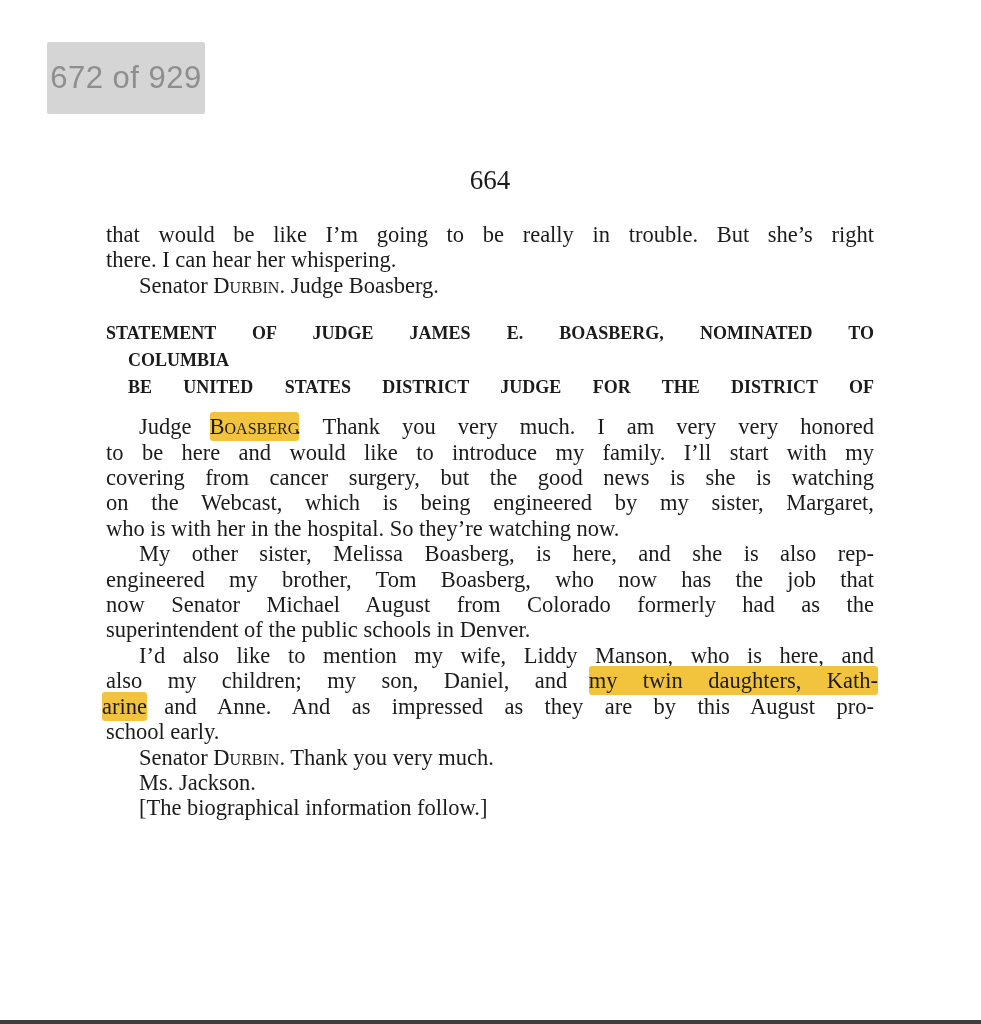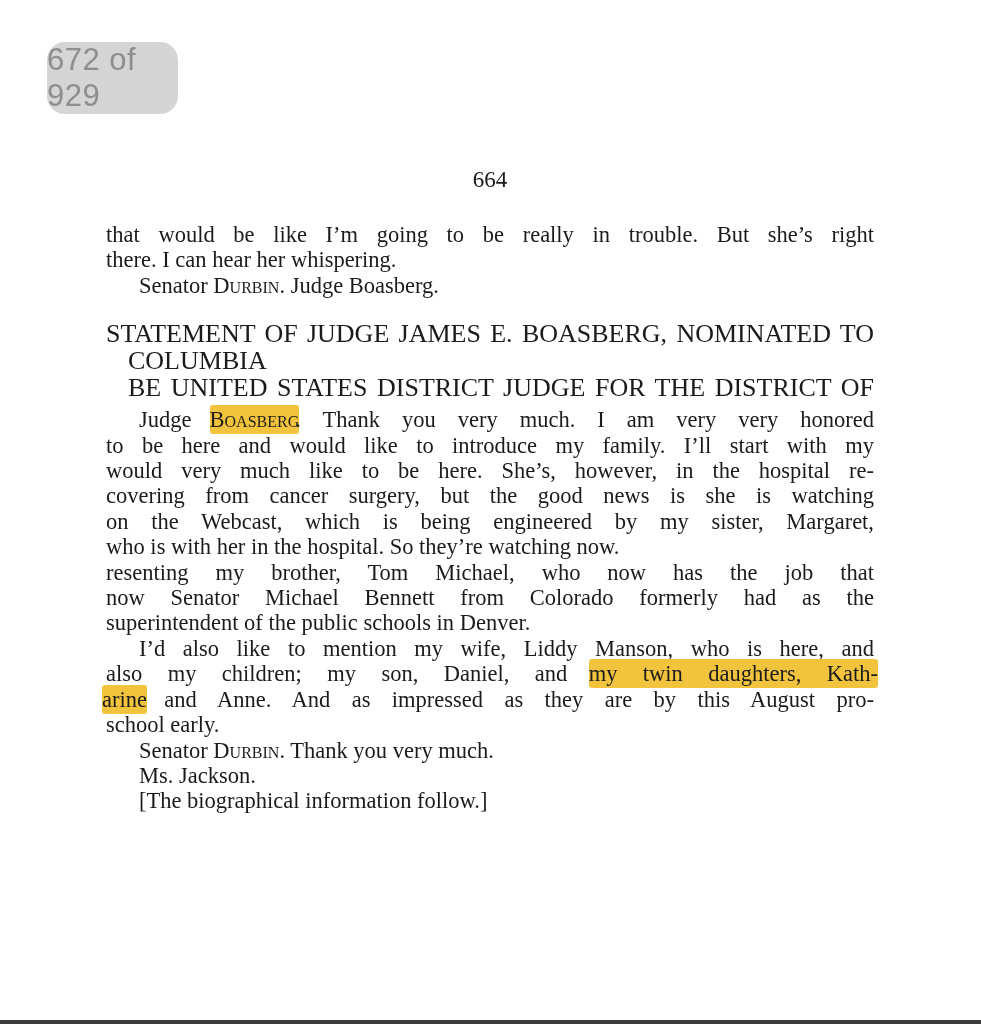--- a/index.html
+++ b/index.html
@@ -15,58 +15,58 @@
     position: relative;
     width: 981px;
     height: 1024px;
     background: #ffffff;
   }
   
   .page-badge {
     position: absolute;
     left: 47px;
     top: 42px;
-    width: 131px;
+    width: 158px;
     height: 72px;
     background: var(--badge_bg, #d5d5d5);
-    border-radius: 18px;
+    border-radius: 2px;
     display: flex;
     align-items: center;
     justify-content: center;
     font-family: "Liberation Sans", sans-serif;
     font-size: 31px;
     font-weight: 500;
     color: var(--badge_text, #8e8e8e);
     letter-spacing: 0.5px;
   }
   
   .doc {
     position: absolute;
     left: 106px;
     top: 0;
     width: 768px;
     color: var(--text, #1b1b1b);
   }
   .page-number {
     margin-top: 166px;
     text-align: center;
-    font-size: 23px;
+    font-size: 27px;
     line-height: 28px;
   }
   .content {
     margin-top: 28px;
     font-size: 22.5px;
     line-height: 25.4px;
   }
   .paragraph { margin: 0; }
   .heading {
     margin-top: 22px;
-    margin-bottom: 6px;
-    font-weight: normal;
-    font-size: 26px;
+    margin-bottom: 13px;
+    font-weight: bold;
+    font-size: 18px;
     line-height: 27px;
   }
   .line { white-space: normal; }
   .line.justify {
     text-align: justify;
     text-align-last: justify;
     -moz-text-align-last: justify;
   }
   .line.indent  { text-indent: 33px; }
   .line.indent2 { padding-left: 22px; }
@@ -106,28 +106,28 @@
           <div class="line indent"><span>Senator </span><span class="sc">Durbin</span><span>. Judge Boasberg.</span></div>
         </div>
         <div class="heading">
           <div class="line justify"><span>STATEMENT OF JUDGE JAMES E. BOASBERG, NOMINATED TO</span></div>
           <div class="line indent2"><span>COLUMBIA</span></div>
           <div class="line justify indent2"><span>BE UNITED STATES DISTRICT JUDGE FOR THE DISTRICT OF</span></div>
         </div>
         <div class="paragraph">
           <div class="line justify indent"><span>Judge </span><span class="sc hl">Boasberg</span><span>. Thank you very much. I am very very honored</span></div>
           <div class="line justify"><span>to be here and would like to introduce my family. I’ll start with my</span></div>
-          <div class="line justify"><span>would very much like to be here. She’s, however, in the hospital re-</span></div>
           <div class="line justify"><span>covering from cancer surgery, but the good news is she is watching</span></div>
           <div class="line justify"><span>on the Webcast, which is being engineered by my sister, Margaret,</span></div>
           <div class="line"><span>who is with her in the hospital. So they’re watching now.</span></div>
         </div>
         <div class="paragraph">
-          <div class="line justify"><span>resenting my brother, Tom Michael, who now has the job that</span></div>
-          <div class="line justify"><span>now Senator Michael Bennett from Colorado formerly had as the</span></div>
+          <div class="line justify indent"><span>My other sister, Melissa Boasberg, is here, and she is also rep-</span></div>
+          <div class="line justify"><span>engineered my brother, Tom Boasberg, who now has the job that</span></div>
+          <div class="line justify"><span>now Senator Michael August from Colorado formerly had as the</span></div>
           <div class="line"><span>superintendent of the public schools in Denver.</span></div>
         </div>
         <div class="paragraph">
           <div class="line justify indent"><span>I’d also like to mention my wife, Liddy Manson, who is here, and</span></div>
           <div class="line justify"><span>also my children; my son, Daniel, and </span><span class="hl">my twin daughters, Kath-</span></div>
           <div class="line justify"><span class="hl">arine</span><span> and Anne. And as impressed as they are by this August pro-</span></div>
           <div class="line"><span>school early.</span></div>
         </div>
         <div class="paragraph">
           <div class="line indent"><span>Senator </span><span class="sc">Durbin</span><span>. Thank you very much.</span></div>

